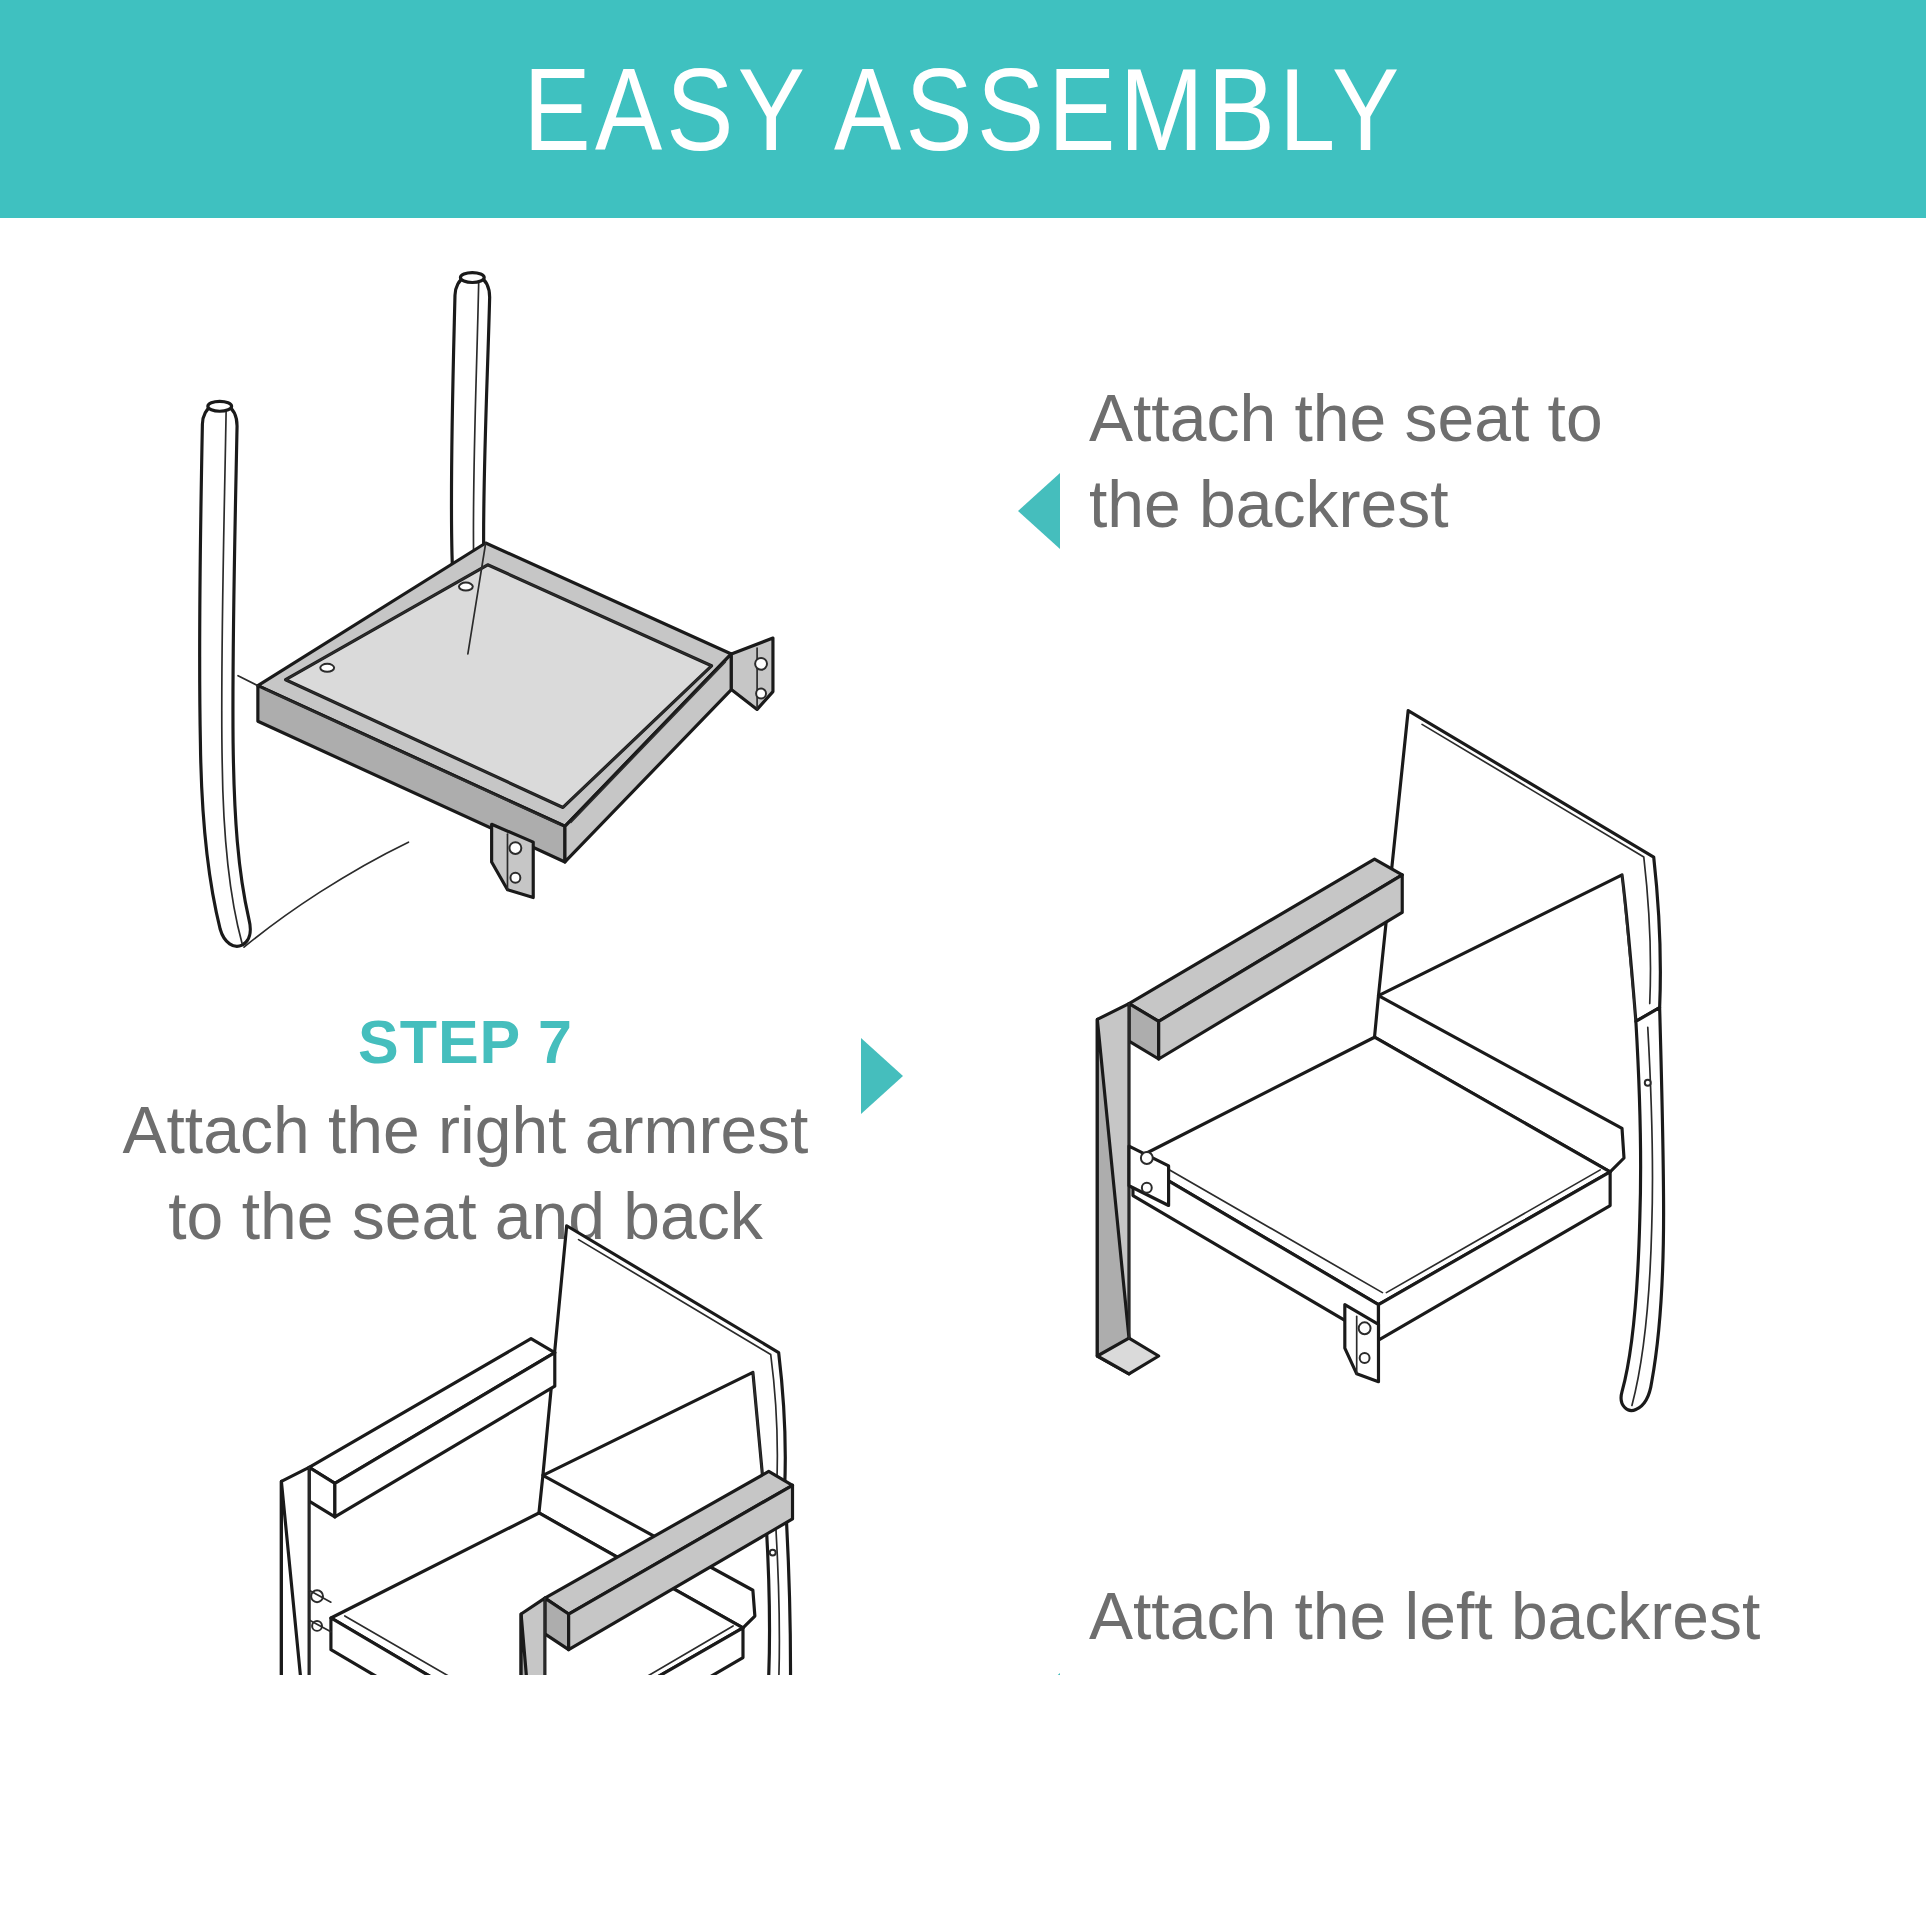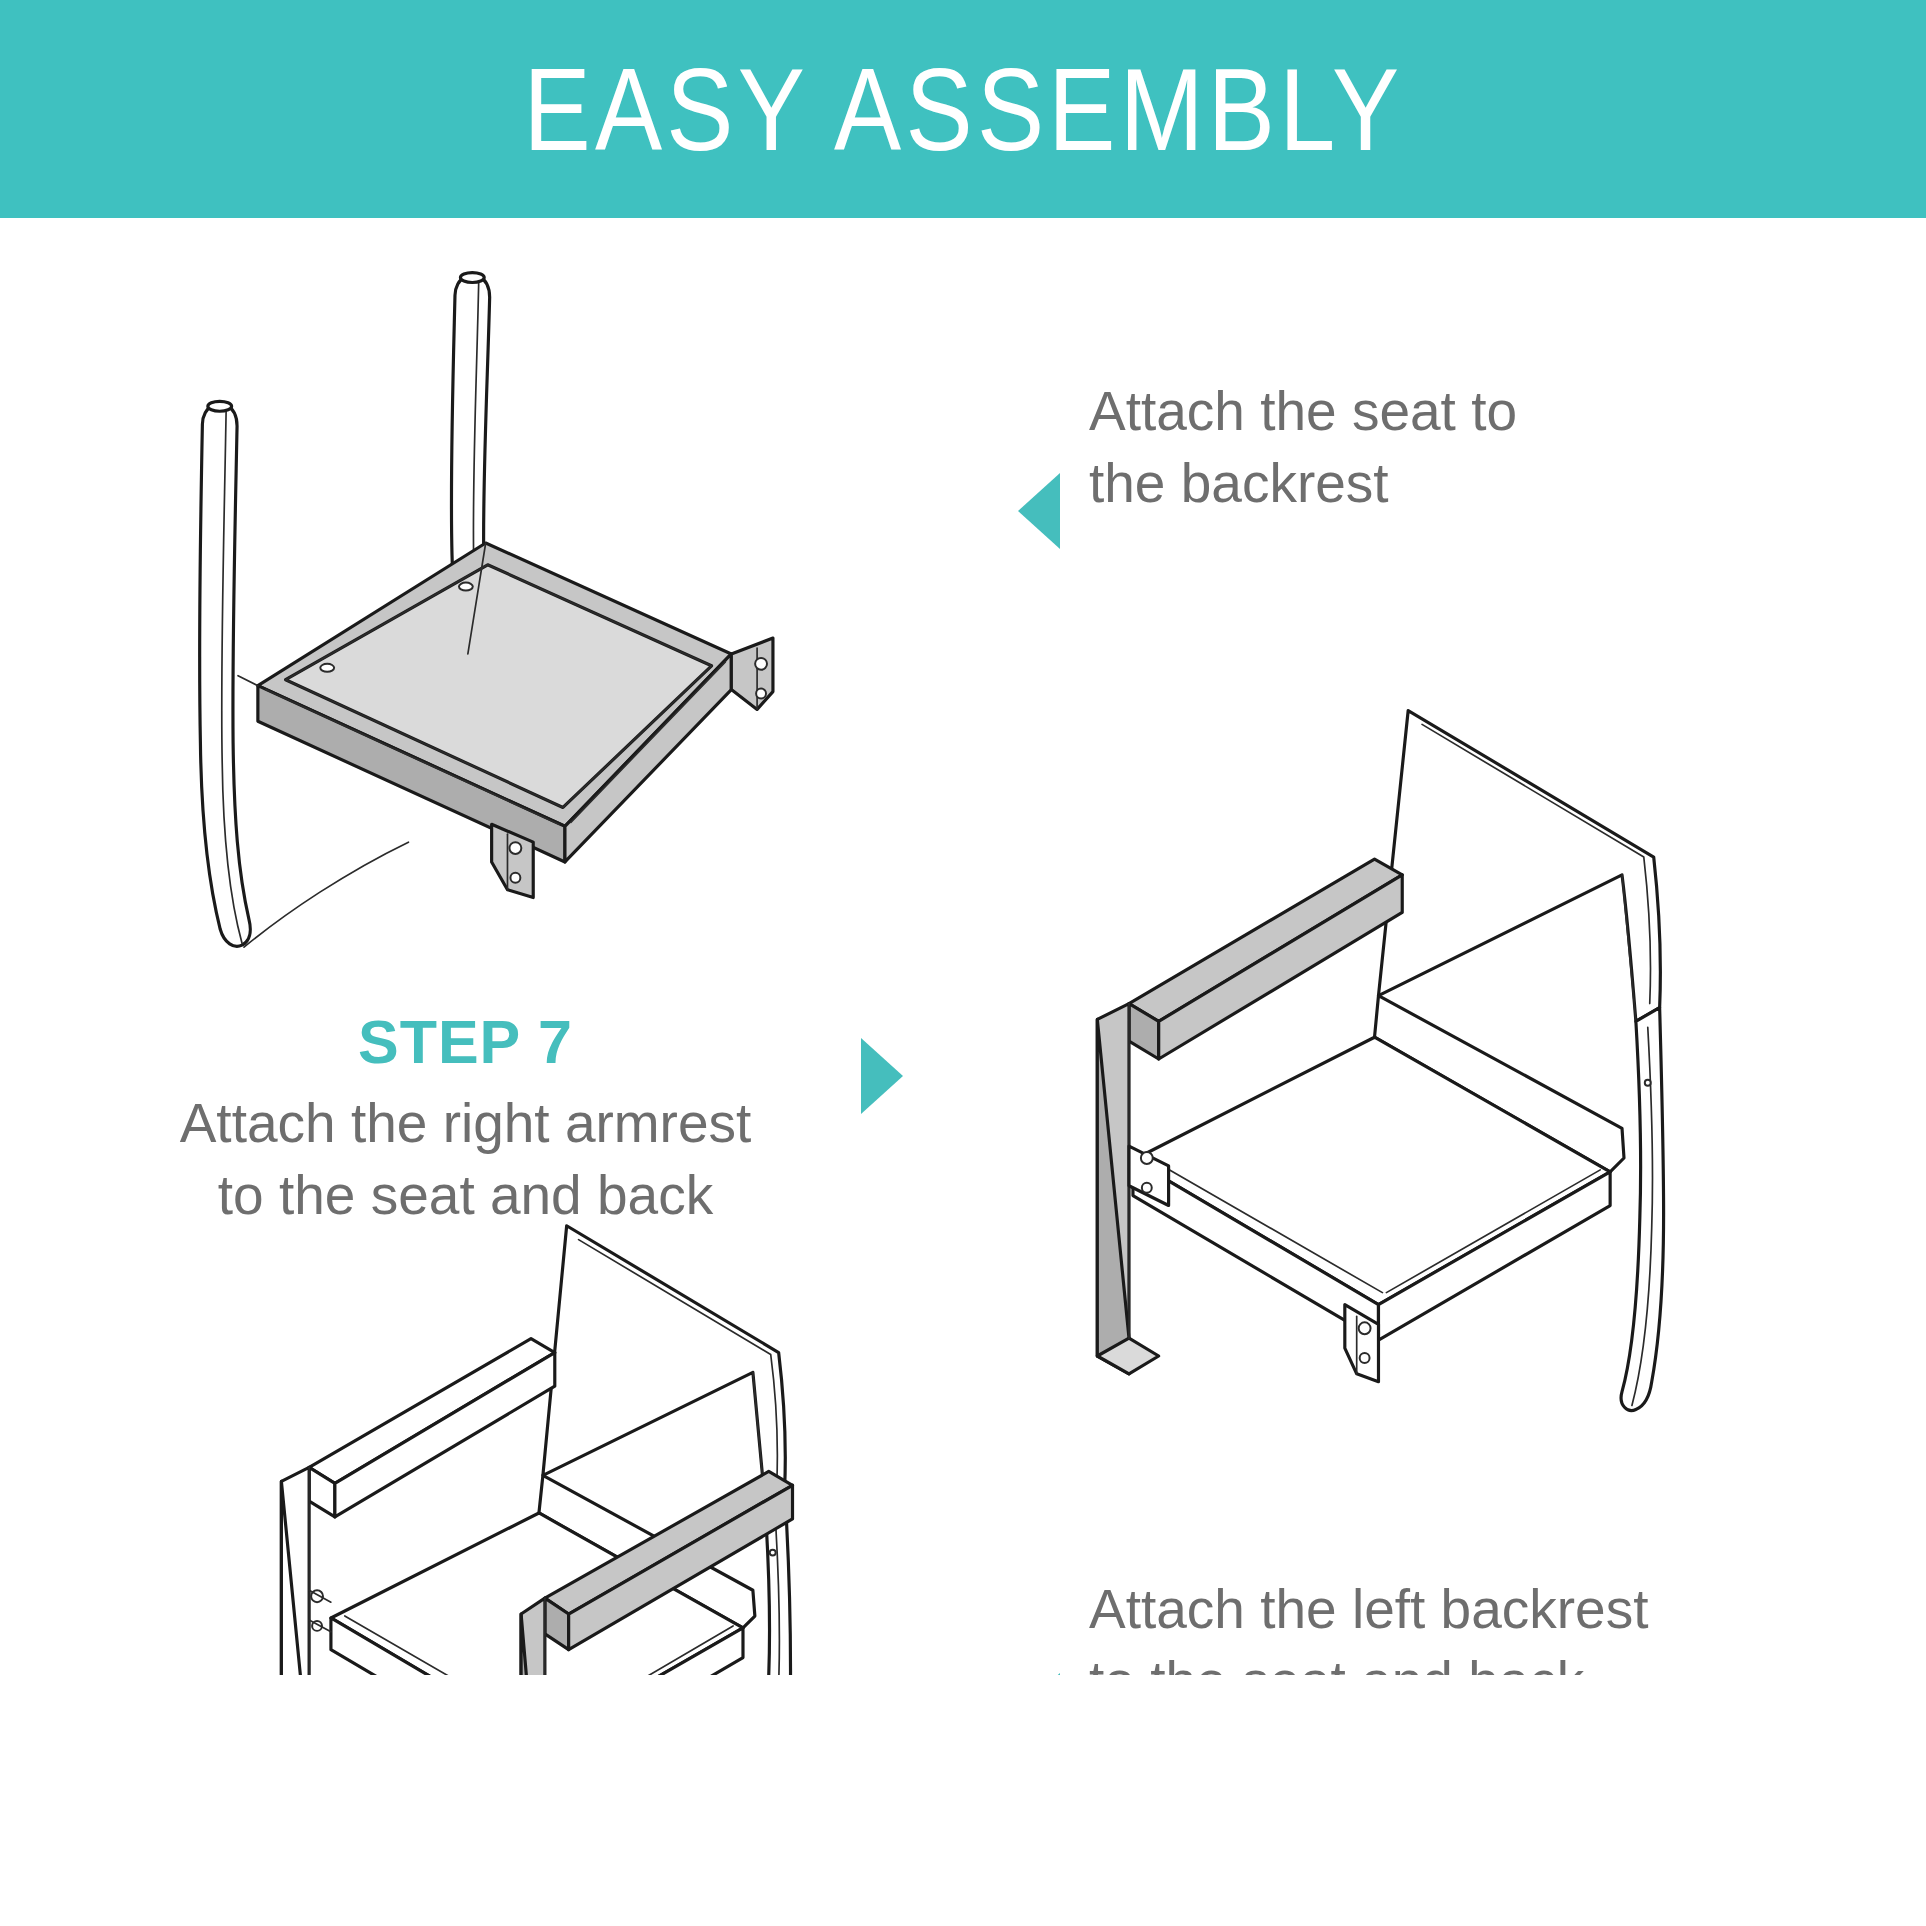--- a/index.html
+++ b/index.html
@@ -57,21 +57,21 @@
     font-size: 61px;
     letter-spacing: 1px;
     line-height: 1.05;
     margin: 0 0 14px 0;
     white-space: nowrap;
   }
   .step-body {
     color: #6E6E6E;
     font-family: "Liberation Sans", sans-serif;
     font-weight: 300;
-    font-size: 55px;
+    font-size: 66px;
     line-height: 1.30;
     white-space: pre-line;
   }
 
   #step1-block { left: 1089px; top: 376px; width: 693px; text-align: left; }
   #step2-block { left: 109px;  top: 1010px; width: 713px; text-align: center; }
   #step3-block { left: 1089px; top: 1574px; width: 752px; text-align: left; }
 
   
   .tri {

